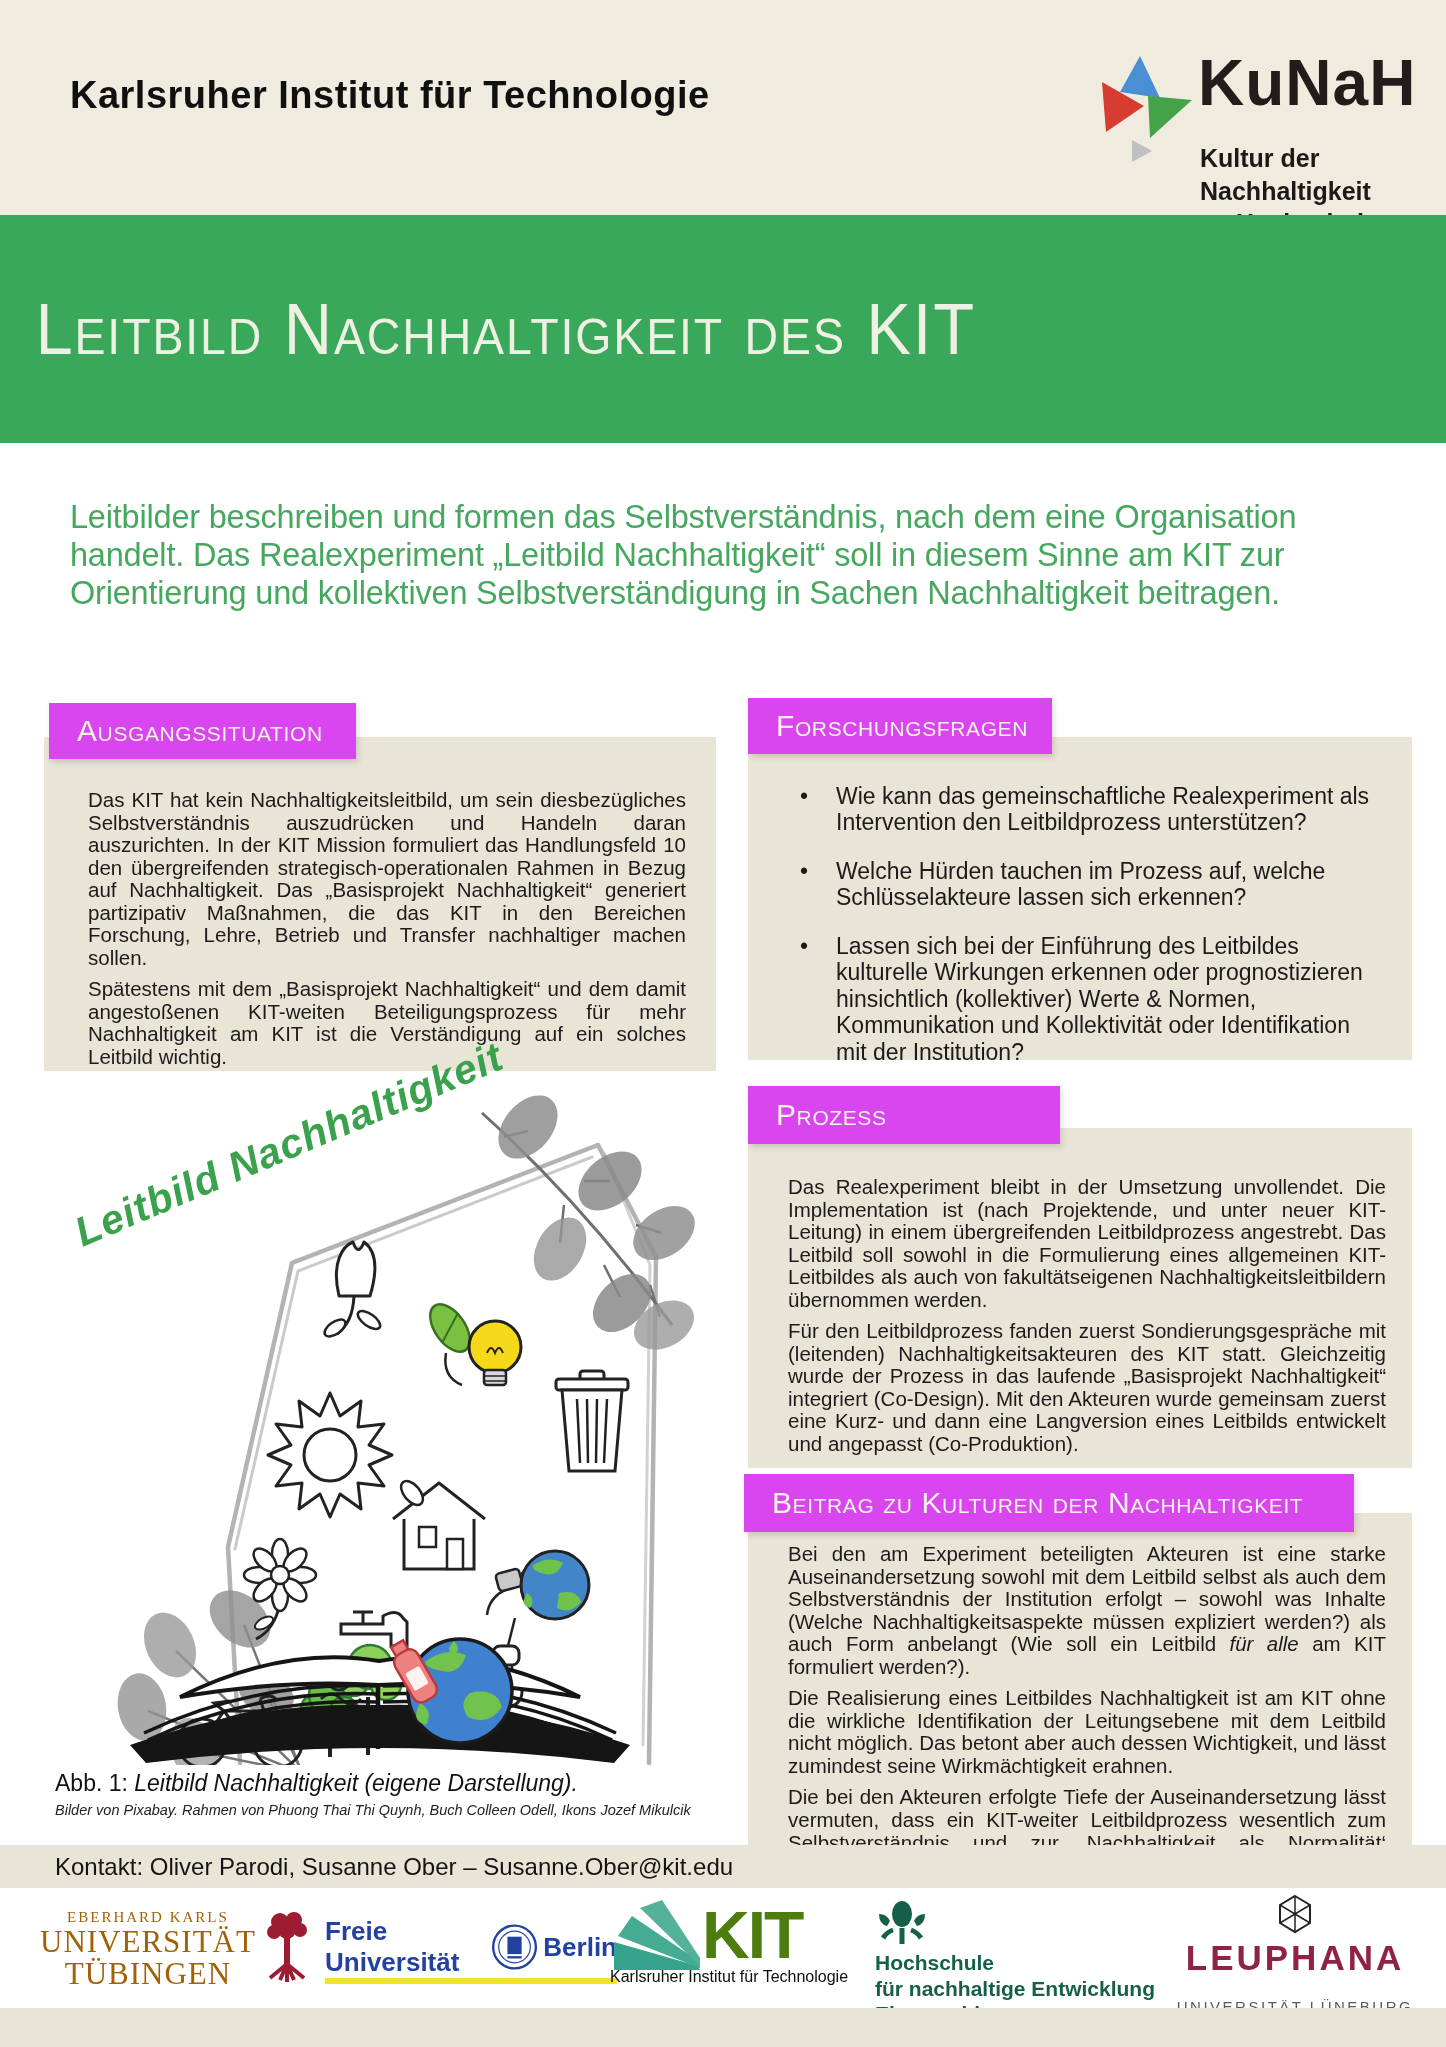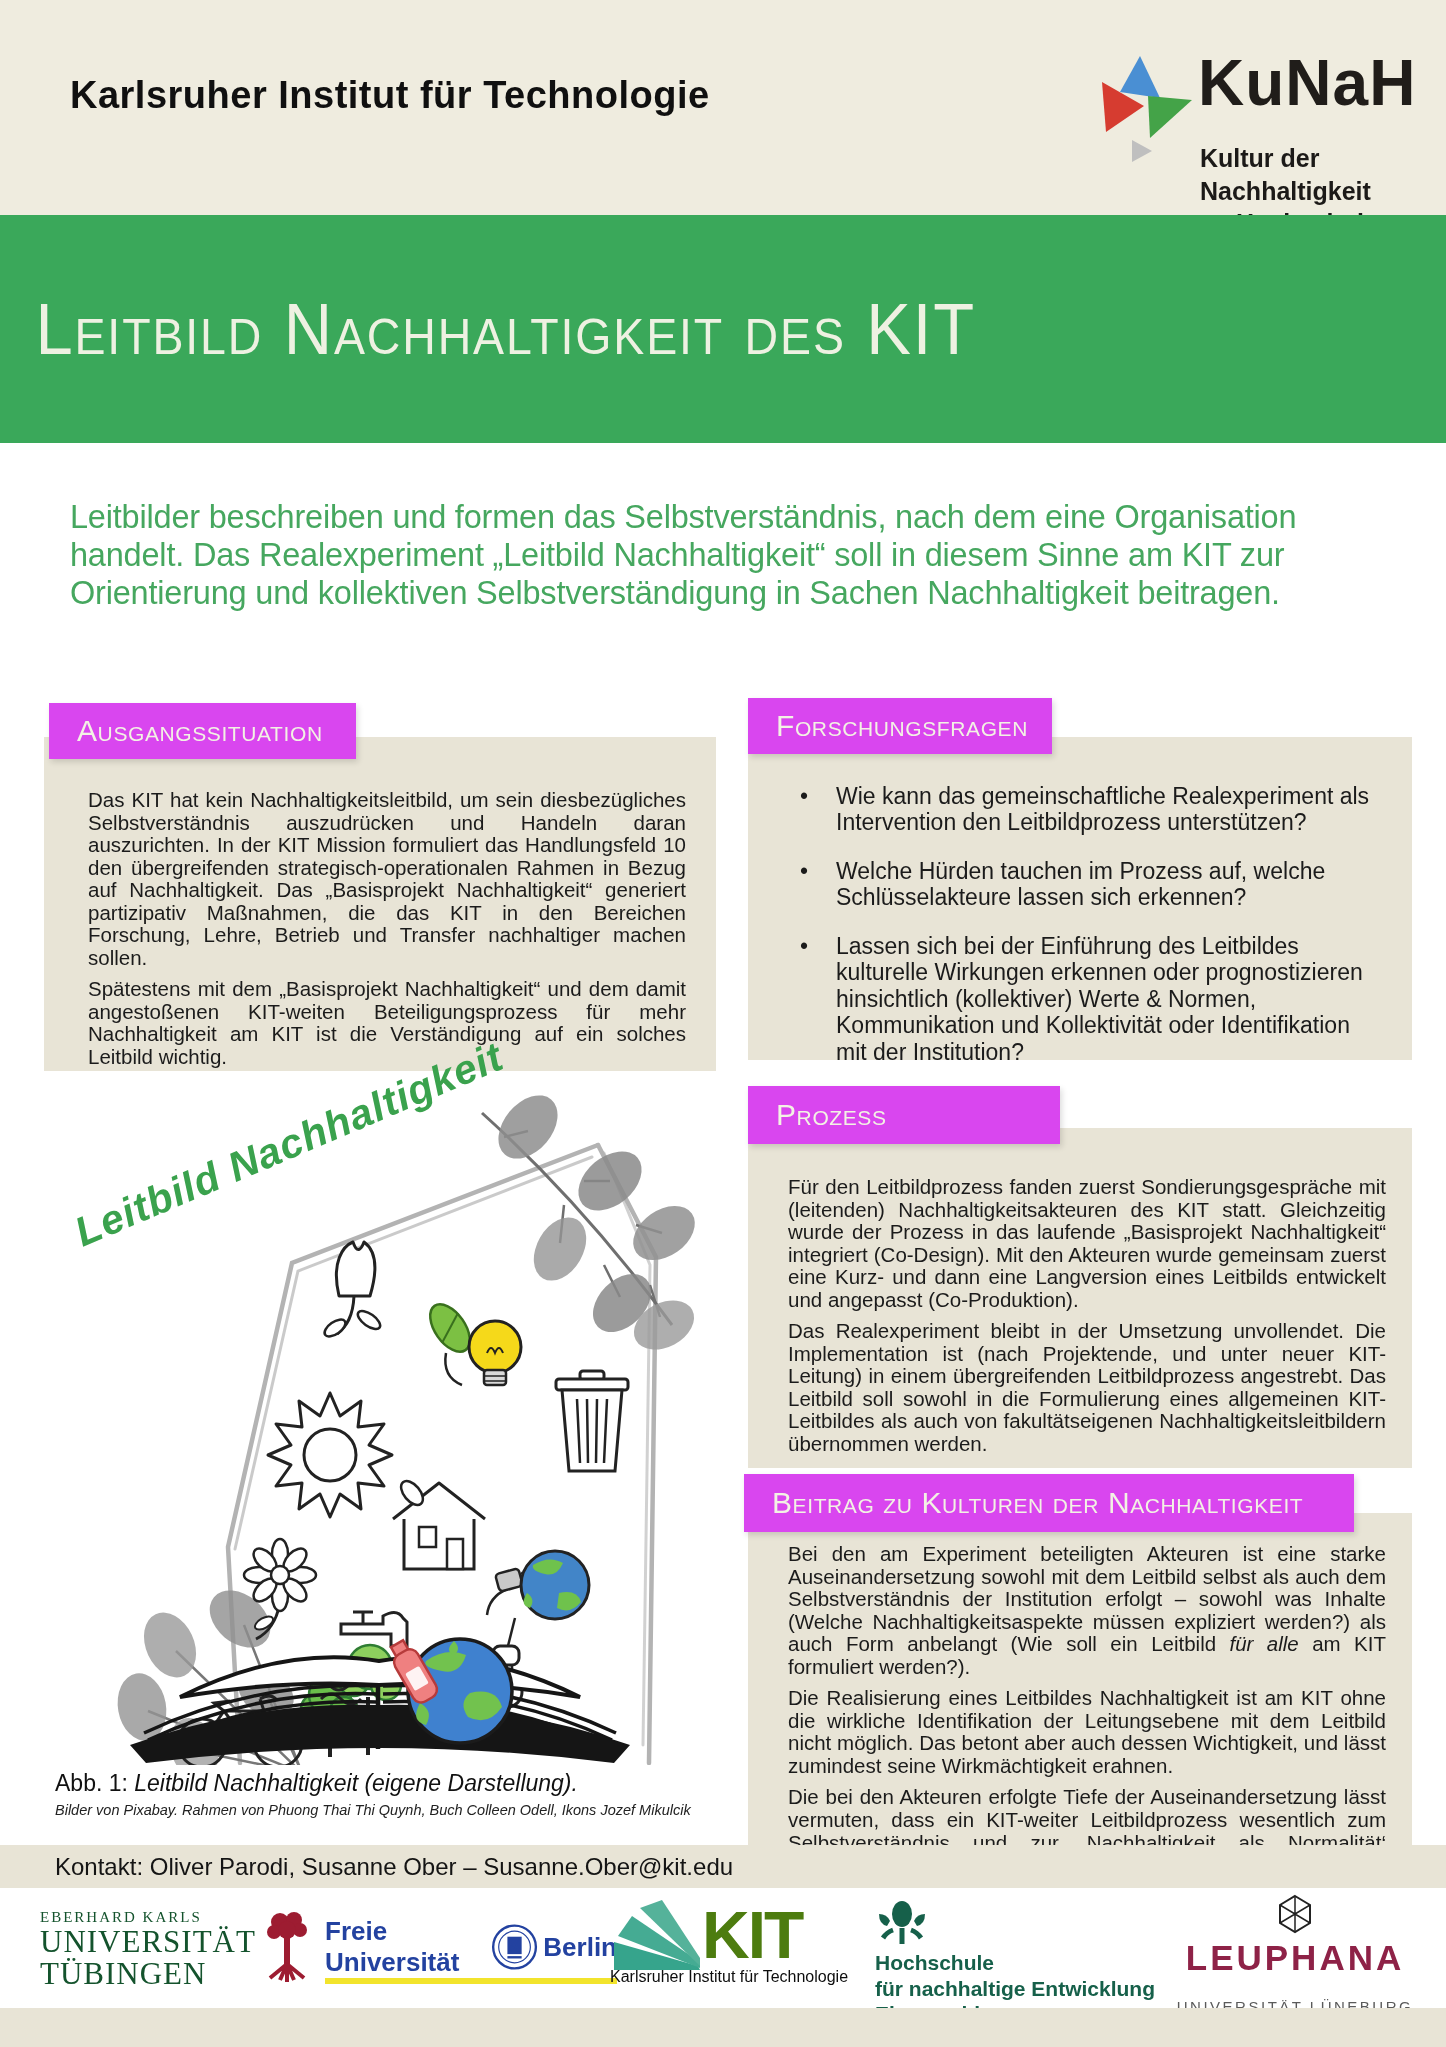--- a/index.html
+++ b/index.html
@@ -46,21 +46,21 @@
   .fig-caption{position:absolute;left:55px;top:1770px;font-size:23px;color:#111;}
   .fig-caption i{font-style:italic;}
   .fig-credits{position:absolute;left:55px;top:1802px;font-size:14.5px;font-style:italic;color:#222;}
   
   .contact-bar{position:absolute;left:0;top:1845px;width:1446px;height:43px;background:#e8e4d6;
                display:flex;align-items:center;}
   .contact-text{margin-left:55px;font-size:24px;color:#141414;}
   .logo-band{position:absolute;left:0;top:1888px;width:1446px;height:120px;background:#ffffff;}
   .strip-bottom{position:absolute;left:0;top:2008px;width:1446px;height:39px;background:#e8e4d6;}
   .logo{position:absolute;}
-  .tueb-text{color:#14532d;text-align:left;font-family:"Liberation Serif", serif;line-height:1.05;}
+  .tueb-text{color:#a16207;text-align:center;font-family:"Liberation Serif", serif;line-height:1.05;}
   .tueb-l1{font-size:15px;letter-spacing:2px;}
   .tueb-l2,.tueb-l3{font-size:31px;letter-spacing:1px;}
   .fu-row{display:flex;align-items:center;}
   .fu-t{color:#2342a0;font-size:26px;font-weight:bold;}
   .fu-underline{position:absolute;left:0;top:62px;width:292px;height:6px;background:#f2e42c;}
   .kit-k{font-size:66px;font-weight:800;color:#4d7c0f;letter-spacing:-2px;}
   .kit-sub{font-size:16px;color:#0d0d0d;margin-top:-6px;}
   .hne-text{color:#16604a;font-weight:bold;font-size:21px;line-height:1.22;}
   .leu-name{font-size:35px;font-weight:800;color:#8e2247;letter-spacing:3px;}
   .leu-sub{font-size:15px;color:#5a5a5a;letter-spacing:2.5px;text-align:center;margin-top:20px;}
@@ -113,22 +113,22 @@
     <div class="bullet-row">
       <div class="bullet-dot">•</div>
       <div class="bullet-txt">Lassen sich bei der Einführung des Leitbildes kulturelle Wirkungen erkennen oder prognostizieren hinsichtlich (kollektiver) Werte &amp; Normen, Kommunikation und Kollektivität oder Identifikation mit der Institution?</div>
     </div>
   </div>
   <div class="sec-hdr hdr-ff">
     <span>Forschungsfragen</span>
   </div>
 
   <div class="panel pan-pz">
+    <p>Das Realexperiment bleibt in der Umsetzung unvollendet. Die Implementation ist (nach Projektende, und unter neuer KIT-Leitung) in einem übergreifenden Leitbildprozess angestrebt. Das Leitbild soll sowohl in die Formulierung eines allgemeinen KIT-Leitbildes als auch von fakultätseigenen Nachhaltigkeitsleitbildern übernommen werden.</p>
     <p>Für den Leitbildprozess fanden zuerst Sondierungsgespräche mit (leitenden) Nachhaltigkeitsakteuren des KIT statt. Gleichzeitig wurde der Prozess in das laufende „Basisprojekt Nachhaltigkeit“ integriert (Co-Design). Mit den Akteuren wurde gemeinsam zuerst eine Kurz- und dann eine Langversion eines Leitbilds entwickelt und angepasst (Co-Produktion).</p>
-    <p>Das Realexperiment bleibt in der Umsetzung unvollendet. Die Implementation ist (nach Projektende, und unter neuer KIT-Leitung) in einem übergreifenden Leitbildprozess angestrebt. Das Leitbild soll sowohl in die Formulierung eines allgemeinen KIT-Leitbildes als auch von fakultätseigenen Nachhaltigkeitsleitbildern übernommen werden.</p>
   </div>
   <div class="sec-hdr hdr-pz">
     <span>Prozess</span>
   </div>
 
   <div class="panel pan-bt">
     <p><span>Bei den am Experiment beteiligten Akteuren ist eine starke Auseinandersetzung sowohl mit dem Leitbild selbst als auch dem Selbstverständnis der Institution erfolgt – sowohl was Inhalte (Welche Nachhaltigkeitsaspekte müssen expliziert werden?) als auch Form anbelangt (Wie soll ein Leitbild </span><i>für alle</i><span> am KIT formuliert werden?).</span></p>
     <p>Die Realisierung eines Leitbildes Nachhaltigkeit ist am KIT ohne die wirkliche Identifikation der Leitungsebene mit dem Leitbild nicht möglich. Das betont aber auch dessen Wichtigkeit, und lässt zumindest seine Wirkmächtigkeit erahnen.</p>
     <p>Die bei den Akteuren erfolgte Tiefe der Auseinandersetzung lässt vermuten, dass ein KIT-weiter Leitbildprozess wesentlich zum Selbstverständnis und zur ‚Nachhaltigkeit als Normalität‘ beitragen kann.</p>
   </div>

